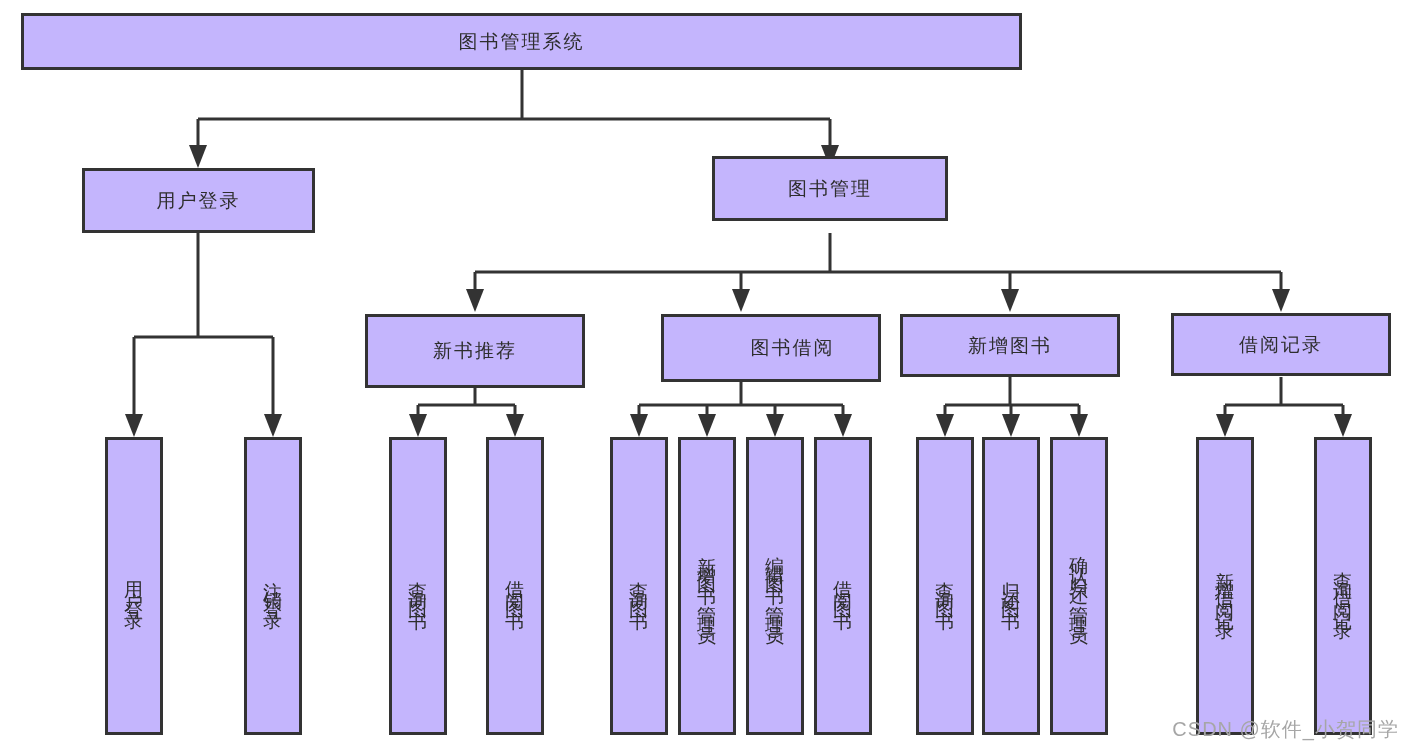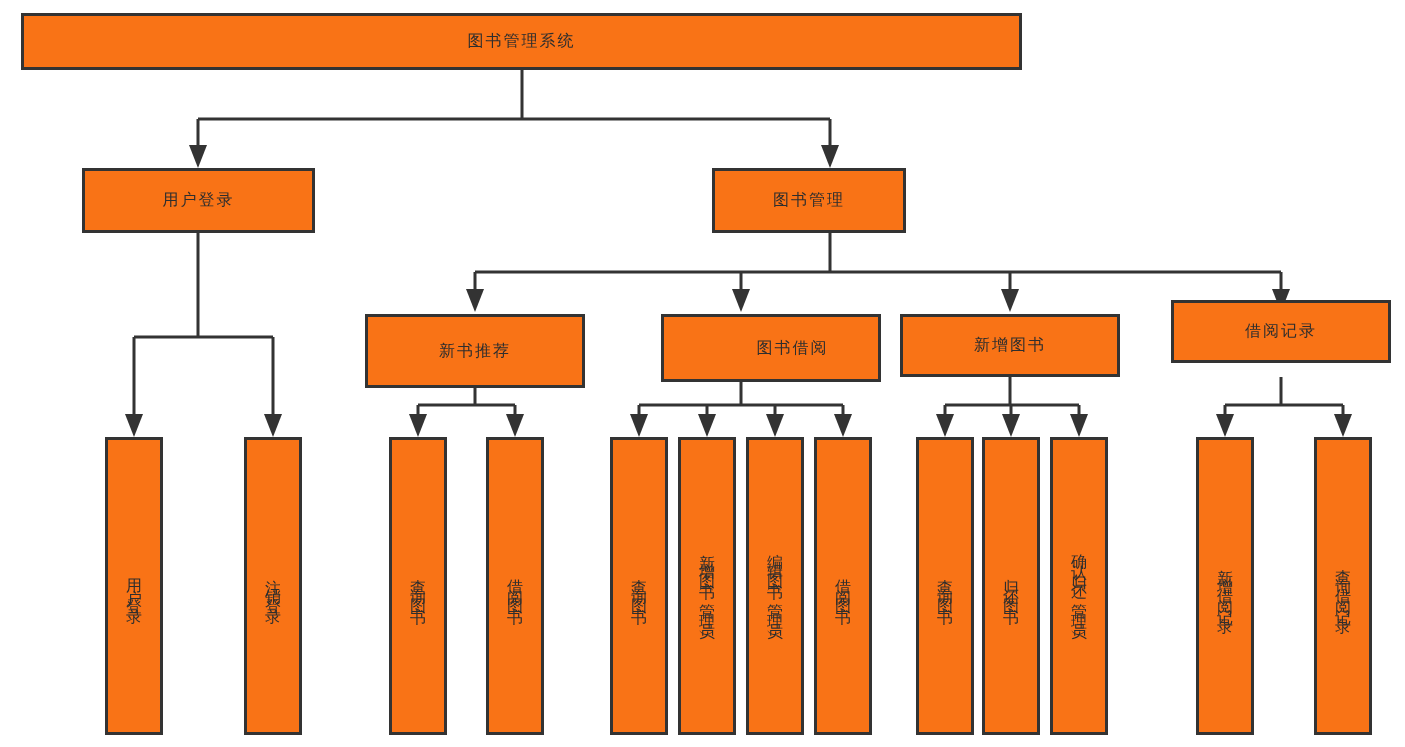--- a/index.html
+++ b/index.html
@@ -13,26 +13,26 @@
     overflow: hidden;
   }
   .connectors {
     position: absolute;
     left: 0; top: 0;
     width: 1405px; height: 747px;
   }
   .box {
     position: absolute;
     box-sizing: border-box;
-    background: #f97316;
+    background: #c4b5fd;
     border: 3px solid #333333;
     display: flex;
     align-items: center;
     justify-content: center;
-    font-size: 16px;
+    font-size: 19px;
     letter-spacing: 2px;
     color: #2e2e2e;
     white-space: nowrap;
   }
   .vbox {
     writing-mode: vertical-rl;
     text-orientation: mixed;
     letter-spacing: 10px;
     line-height: 1;
     white-space: normal;
@@ -81,39 +81,40 @@
       <polygon points="1002,414 1020,414 1011,437"></polygon>
       <polygon points="1070,414 1088,414 1079,437"></polygon>
       <polygon points="1216,414 1234,414 1225,437"></polygon>
       <polygon points="1334,414 1352,414 1343,437"></polygon>
     </g>
   </svg>
 
   <div class="box" style="left:21px; top:13px; width:1001px; height:57px;">图书管理系统</div>
 
   <div class="box" style="left:82px; top:168px; width:233px; height:65px;">用户登录</div>
-  <div class="box" style="left:712px; top:168px; width:194px; height:65px;">图书管理</div>
+  <div class="box" style="left:712px; top:156px; width:236px; height:65px;">图书管理</div>
 
   <div class="box" style="left:365px; top:314px; width:220px; height:74px;">新书推荐</div>
   <div class="box" style="left:661px; top:314px; width:220px; height:68px;padding-left:43px;">图书借阅</div>
   <div class="box" style="left:900px; top:314px; width:220px; height:63px;">新增图书</div>
-  <div class="box" style="left:1171px; top:300px; width:220px; height:63px;">借阅记录</div>
+  <div class="box" style="left:1171px; top:313px; width:220px; height:63px;">借阅记录</div>
 
   <div class="box vbox" style="left:105px; top:437px; width:58px; height:298px;">用户登录</div>
   <div class="box vbox" style="left:244px; top:437px; width:58px; height:298px;">注销登录</div>
 
   <div class="box vbox" style="left:389px; top:437px; width:58px; height:298px;">查询图书</div>
   <div class="box vbox" style="left:486px; top:437px; width:58px; height:298px;">借阅图书</div>
 
   <div class="box vbox" style="left:610px; top:437px; width:58px; height:298px;">查询图书</div>
   <div class="box vbox" style="left:678px; top:437px; width:58px; height:298px;">新增图书（管理员）</div>
   <div class="box vbox" style="left:746px; top:437px; width:58px; height:298px;">编辑图书（管理员）</div>
   <div class="box vbox" style="left:814px; top:437px; width:58px; height:298px;">借阅图书</div>
 
   <div class="box vbox" style="left:916px; top:437px; width:58px; height:298px;">查询图书</div>
   <div class="box vbox" style="left:982px; top:437px; width:58px; height:298px;">归还图书</div>
   <div class="box vbox" style="left:1050px; top:437px; width:58px; height:298px;">确认归还（管理员）</div>
 
   <div class="box vbox" style="left:1196px; top:437px; width:58px; height:298px;">新增借阅记录</div>
   <div class="box vbox" style="left:1314px; top:437px; width:58px; height:298px;">查询借阅记录</div>
 
+  <div class="watermark">CSDN @软件_小贺同学</div>
 
 </div>
 
 </body></html>

